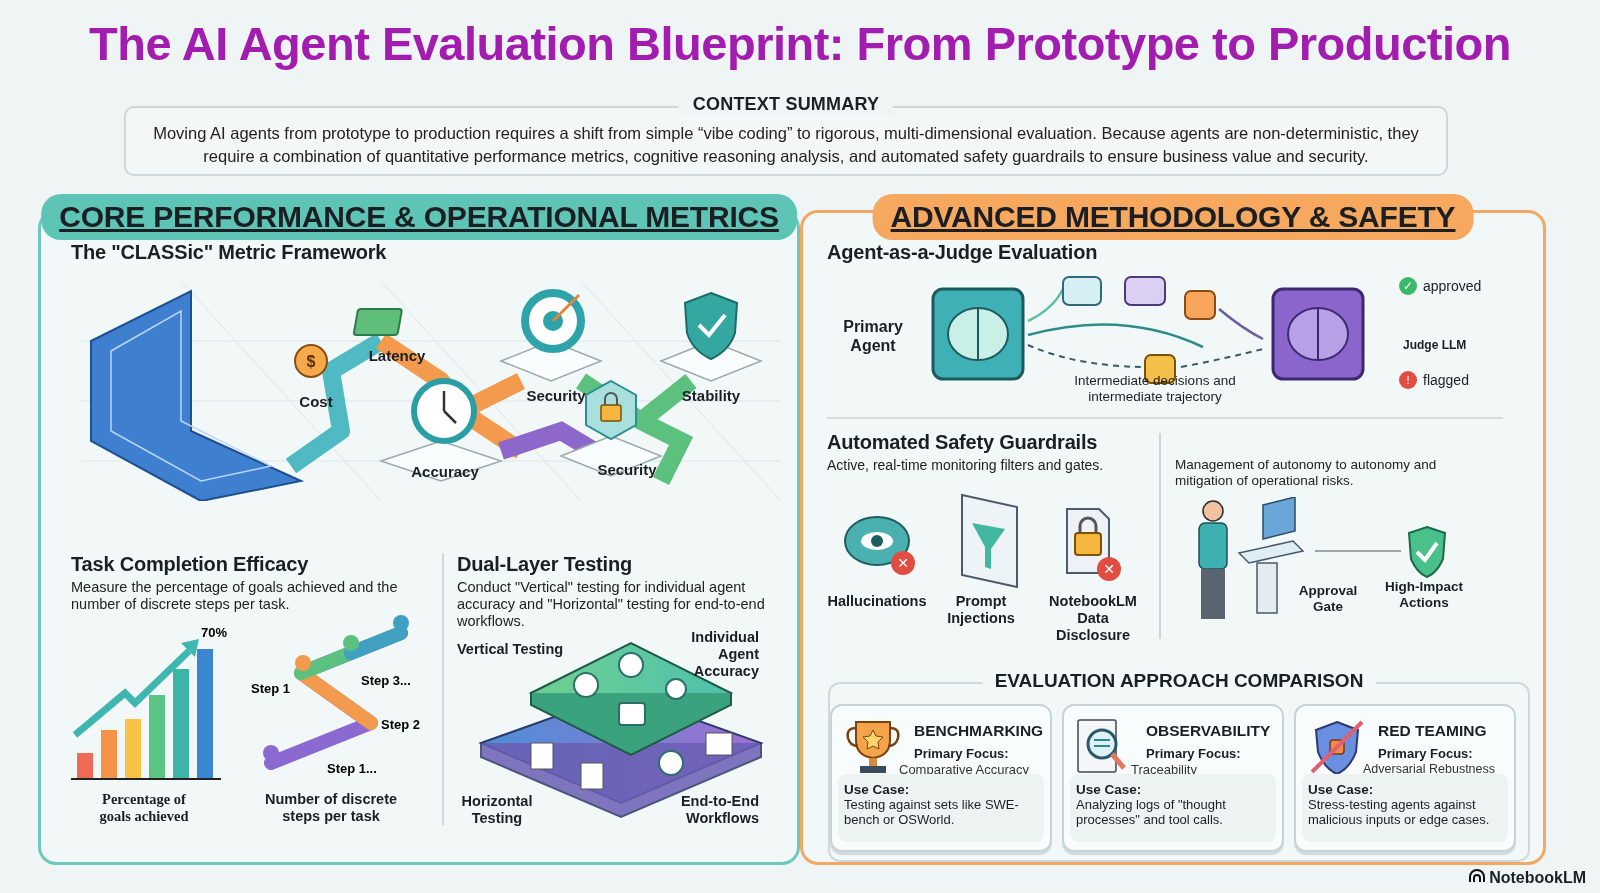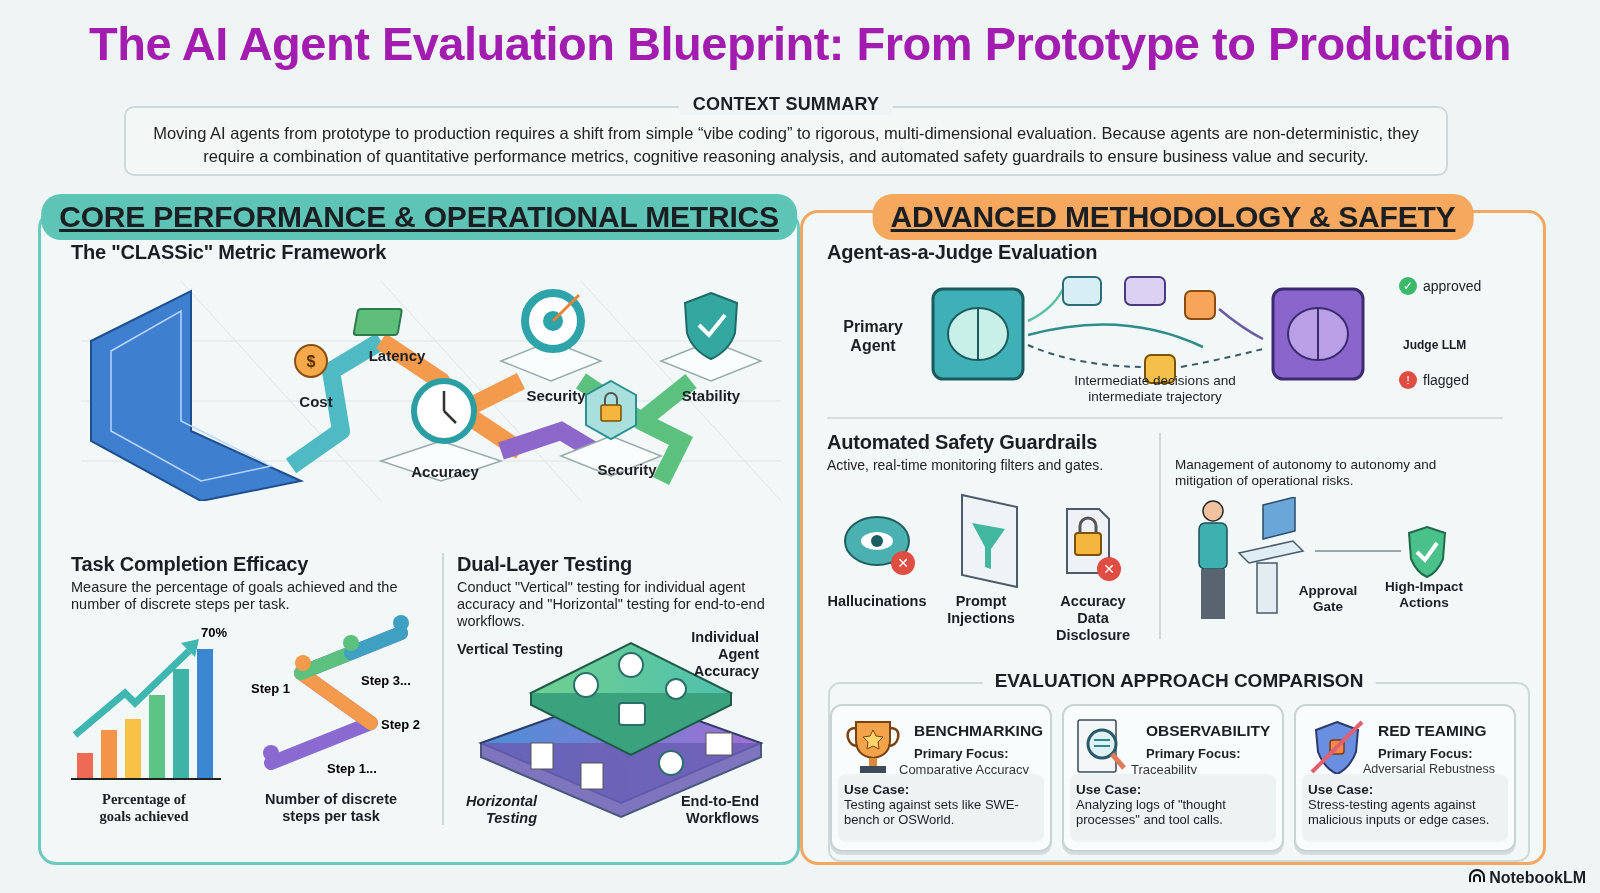--- a/index.html
+++ b/index.html
@@ -204,21 +204,21 @@
     <circle cx="160" cy="32" r="12" fill="#fff" stroke="#2b6f6a" stroke-width="2"></circle>
     <circle cx="205" cy="56" r="10" fill="#fff" stroke="#2b6f6a" stroke-width="2"></circle>
     <rect x="148" y="70" width="26" height="22" rx="3" fill="#fff" stroke="#2b6f6a" stroke-width="2"></rect>
     <rect x="60" y="110" width="22" height="26" fill="#fff" stroke="#555"></rect>
     <rect x="110" y="130" width="22" height="26" fill="#fff" stroke="#555"></rect>
     <circle cx="200" cy="130" r="12" fill="#fff" stroke="#2b6f6a" stroke-width="2"></circle>
     <rect x="235" y="100" width="26" height="22" fill="#fff" stroke="#555"></rect>
   </svg>
   <div class="lbl" style="left:416px;top:428px;text-align:left;"><span>Vertical Testing</span></div>
   <div class="lbl" style="left:636px;top:416px;width:82px;text-align:right;">Individual Agent Accuracy</div>
-  <div class="lbl" style="left:416px;top:580px;width:80px;text-align:right;font-style:italic;">Horizontal Testing</div>
+  <div class="lbl" style="left:416px;top:580px;width:80px;text-align:center;">Horizontal Testing</div>
   <div class="lbl" style="left:630px;top:580px;width:88px;text-align:right;">End-to-End Workflows</div>
 </div>
 
 <div class="panel right">
   <div class="pill orange">ADVANCED METHODOLOGY &amp; SAFETY</div>
 
   <div class="h2" style="left:24px;top:28px;">Agent-as-a-Judge Evaluation</div>
 
   <svg class="abs" style="left:120px;top:56px;" width="480" height="140" viewBox="0 0 480 140">
 
@@ -275,21 +275,21 @@
     <g>
       <path d="M240 20 L272 20 L282 30 L282 84 L240 84 Z" fill="#eef2f7" stroke="#4c5a6a" stroke-width="2"></path>
       <rect x="248" y="44" width="26" height="22" rx="3" fill="#f5b640" stroke="#7a5200" stroke-width="2"></rect>
       <path d="M253 44 v-7 a8 8 0 0 1 16 0 v7" stroke="#555" stroke-width="3" fill="none"></path>
       <circle cx="282" cy="80" r="12" fill="#e04d43"></circle>
         <text x="282" y="85" text-anchor="middle" fill="#fff" font-size="14" font-family="Liberation Sans, sans-serif">✕</text>
     </g>
   </svg>
   <div class="lbl" style="left:24px;top:380px;width:100px;">Hallucinations</div>
   <div class="lbl" style="left:138px;top:380px;width:80px;">Prompt Injections</div>
-  <div class="lbl" style="left:240px;top:380px;width:100px;">Accuracy Data Disclosure</div>
+  <div class="lbl" style="left:240px;top:380px;width:100px;">NotebookLM Data Disclosure</div>
 
   <div class="vdiv" style="left:356px;top:220px;height:206px;"></div>
 
   <div class="desc" style="left:372px;top:244px;width:300px;font-size:13.5px;line-height:16px;">Management of autonomy to autonomy and mitigation of operational risks.</div>
 
   <svg class="abs" style="left:380px;top:284px;" width="340" height="130" viewBox="0 0 340 130">
     <g>
       <circle cx="30" cy="14" r="10" fill="#f0c2a0" stroke="#2a2a2a" stroke-width="1.5"></circle>
       <rect x="16" y="26" width="28" height="46" rx="6" fill="#3fb0b0" stroke="#1e4f55" stroke-width="1.5"></rect>
       <rect x="18" y="72" width="24" height="50" fill="#5a6470"></rect>

